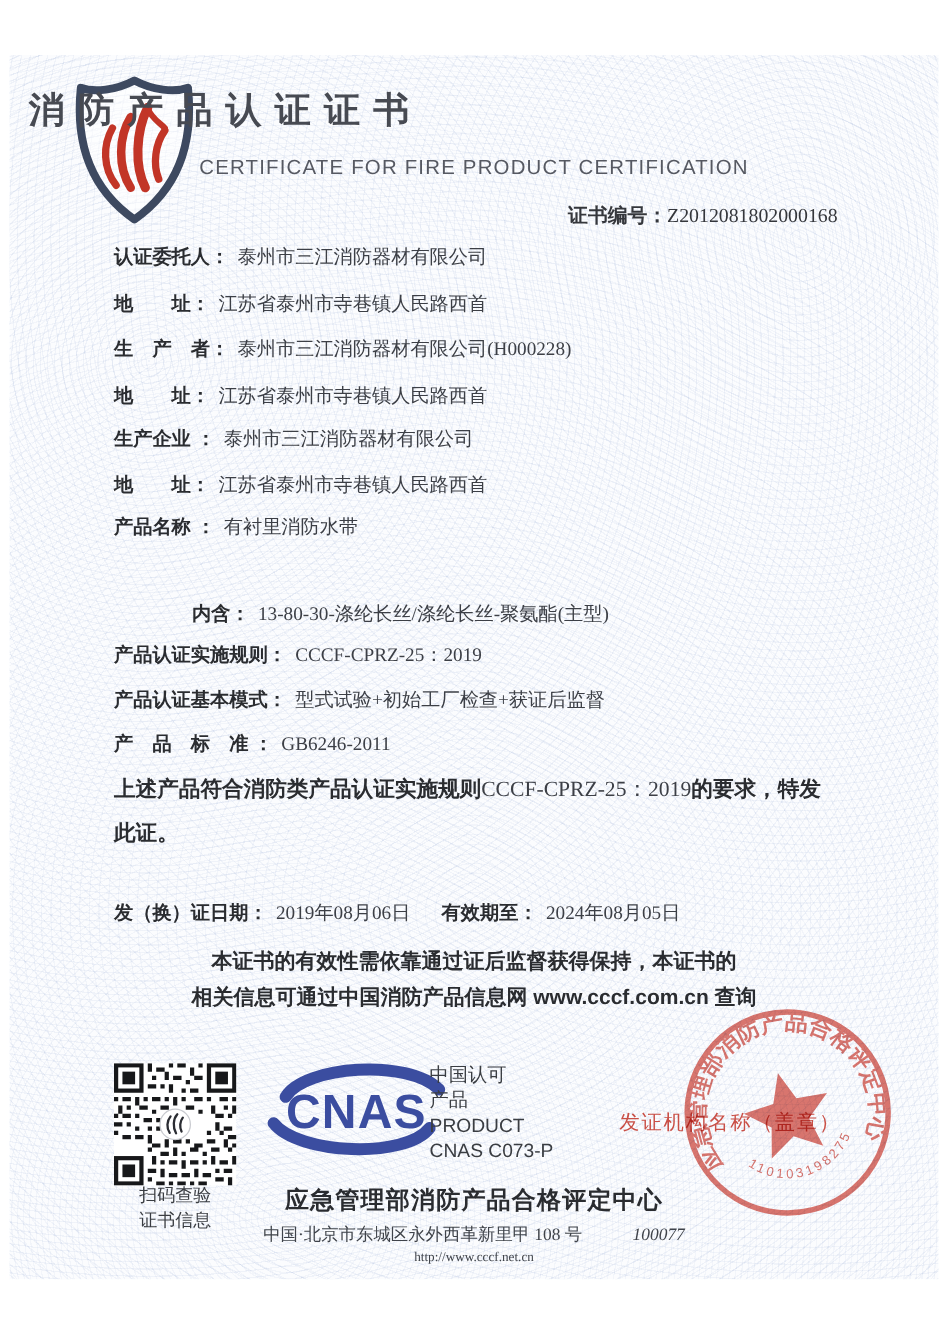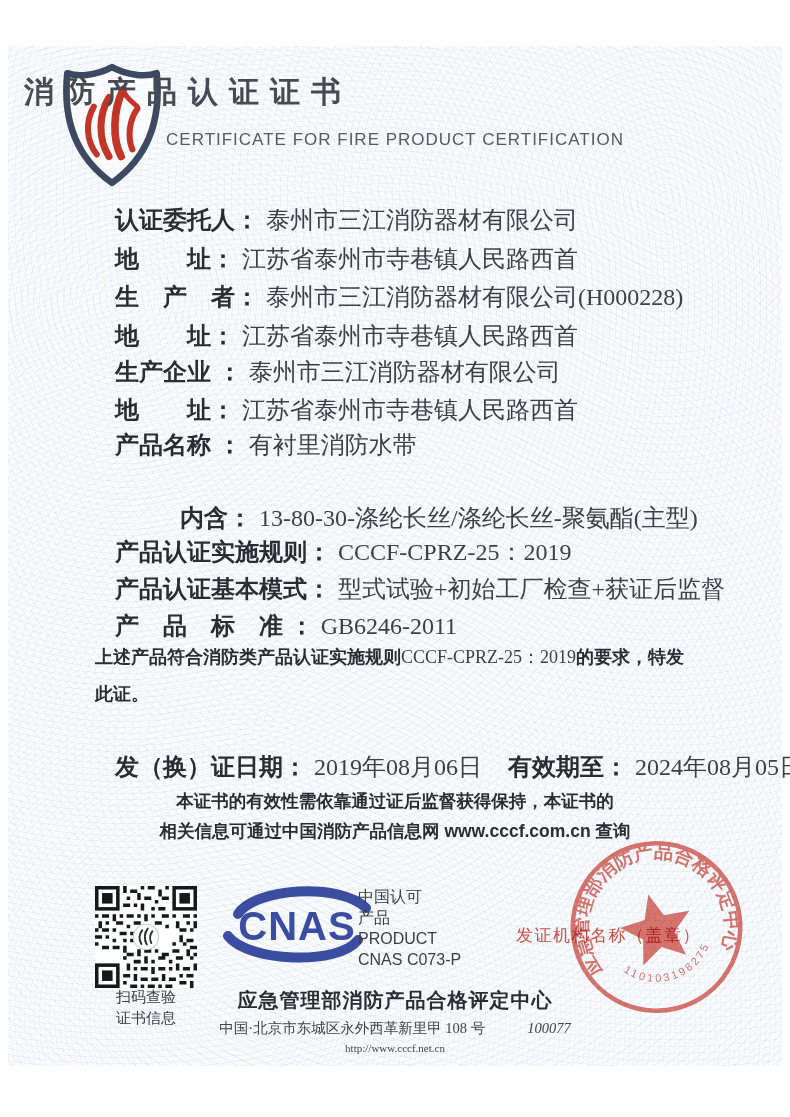--- a/index.html
+++ b/index.html
@@ -12,21 +12,21 @@
           repeating-radial-gradient(circle at 85% 15%, rgba(100,130,190,.07) 0 1px, transparent 1px 7px),
           repeating-radial-gradient(circle at 50% 70%, rgba(100,130,190,.06) 0 1px, transparent 1px 8px),
           repeating-radial-gradient(circle at 30% 95%, rgba(100,130,190,.06) 0 1px, transparent 1px 5px);}
   .abs{position:absolute;white-space:nowrap;}
   .sans{font-family:"Liberation Sans","DejaVu Sans",sans-serif;}
   .title{top:72px;left:0;width:100%;text-align:left;font-size:30px;font-weight:bold;
          letter-spacing:11px;color:#474a52;margin-left:24px;}
   .subtitle{top:130px;left:0;width:100%;text-align:center;font-size:17px;letter-spacing:1px;color:#565962;}
   .certno{top:169px;right:92px;font-size:16.5px;color:#35373c;}
   .certno .lbl{font-weight:bold;}
-  .row{left:95px;font-size:24px;margin-left:20px;}
+  .row{left:95px;font-size:16px;}
   .row .label{font-weight:bold;color:#2a2c30;font-family:"Liberation Sans","DejaVu Sans",sans-serif;}
   .row .value{margin-left:7px;color:#3c3f46;}
   .stmt{left:95px;width:630px;font-size:18px;white-space:normal;}
   .stmt .b{font-weight:bold;font-family:"Liberation Sans","DejaVu Sans",sans-serif;color:#2a2c30;}
   .stmt .c{color:#3c3f46;}
   .note{left:0;width:100%;text-align:center;font-size:17.5px;font-weight:bold;color:#2a2c30;
         font-family:"Liberation Sans","DejaVu Sans",sans-serif;}
   .qr-caption{left:95px;top:986px;width:102px;text-align:center;font-size:15px;line-height:21px;
         color:#3a3d42;white-space:normal;}
   .accred{left:358px;top:886px;font-size:16px;line-height:21px;color:#3a3d42;white-space:normal;}
@@ -53,20 +53,23 @@
         <path d="M64 95 C55 78 56 49 66 29" stroke-width="7.5"></path>
         <path d="M75 88 C70 76 72 59 80 48" stroke-width="6"></path>
         <path d="M66 30 C69 38 75 41 80 46" stroke-width="5"></path>
       </g>
     </svg>
   </div>
 
   <div class="abs title sans">消防产品认证证书</div>
   <div class="abs subtitle sans">CERTIFICATE FOR FIRE PRODUCT CERTIFICATION</div>
 
+  <div class="abs certno">
+    <span class="lbl sans">证书编号：</span><span>Z2012081802000168</span>
+  </div>
 
   <div class="abs row" style="top:204px"><span class="label">认证委托人：</span><span class="value">泰州市三江消防器材有限公司</span></div>
   <div class="abs row" style="top:243px"><span class="label">地　　址：</span><span class="value">江苏省泰州市寺巷镇人民路西首</span></div>
   <div class="abs row" style="top:281px"><span class="label">生　产　者：</span><span class="value">泰州市三江消防器材有限公司(H000228)</span></div>
   <div class="abs row" style="top:320px"><span class="label">地　　址：</span><span class="value">江苏省泰州市寺巷镇人民路西首</span></div>
   <div class="abs row" style="top:356px"><span class="label">生产企业 ：</span><span class="value">泰州市三江消防器材有限公司</span></div>
   <div class="abs row" style="top:394px"><span class="label">地　　址：</span><span class="value">江苏省泰州市寺巷镇人民路西首</span></div>
   <div class="abs row" style="top:429px"><span class="label">产品名称 ：</span><span class="value">有衬里消防水带</span></div>
   <div class="abs row" style="top:502px;left:160px"><span class="label">内含：</span><span class="value">13-80-30-涤纶长丝/涤纶长丝-聚氨酯(主型)</span></div>
   <div class="abs row" style="top:536px"><span class="label">产品认证实施规则：</span><span class="value">CCCF-CPRZ-25：2019</span></div>

